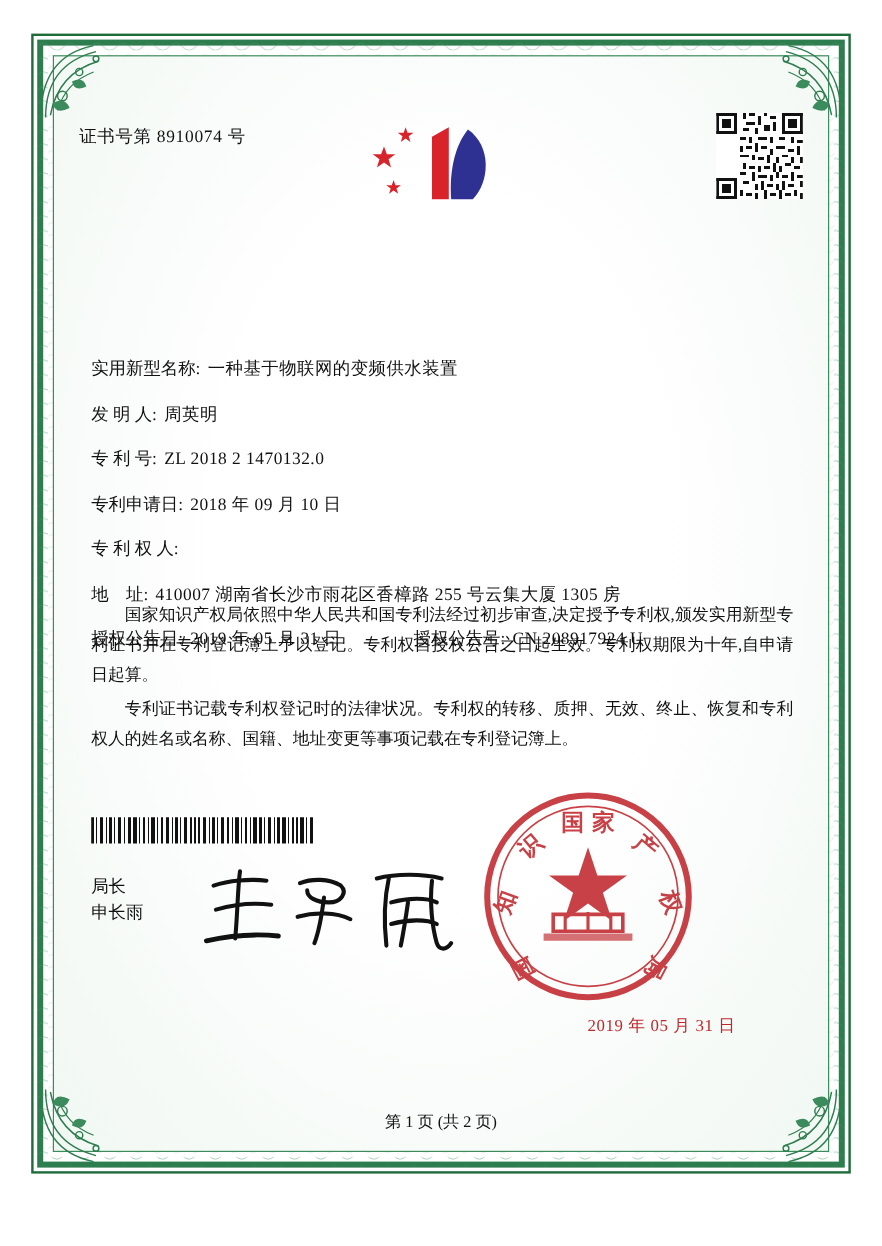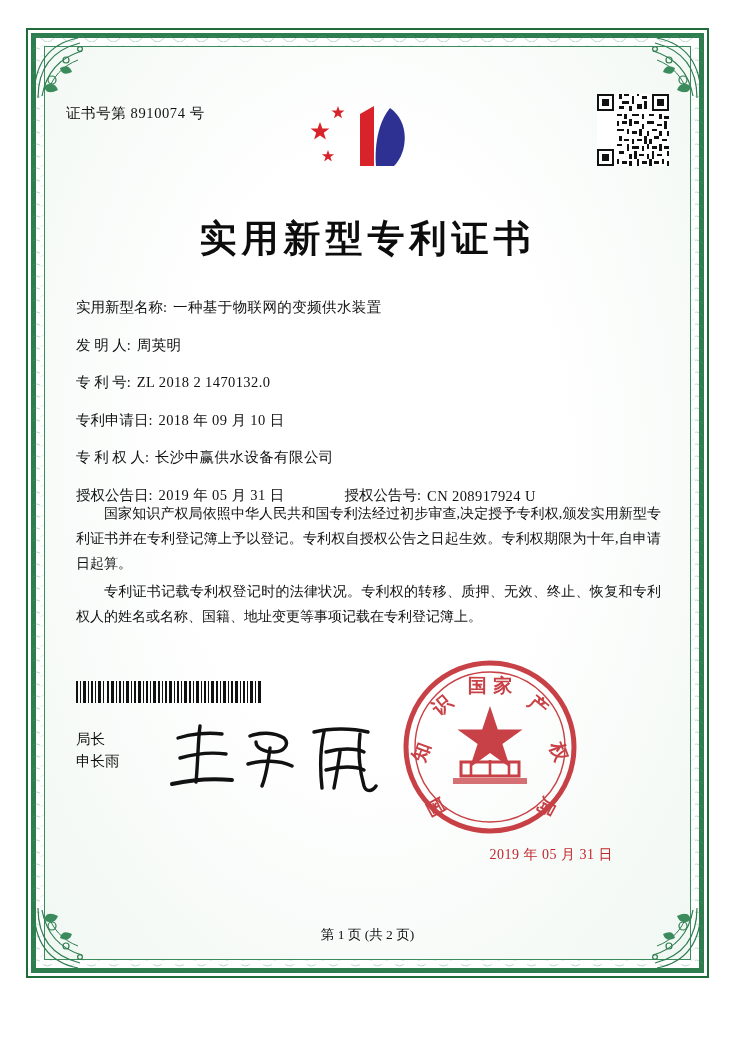--- a/index.html
+++ b/index.html
@@ -397,42 +397,44 @@
         <rect x="13" y="27" width="1" height="2"></rect>
           <rect x="16" y="26" width="1" height="3"></rect>
         <rect x="18" y="27" width="2" height="1"></rect>
           <rect x="21" y="26" width="1" height="3"></rect>
         <rect x="23" y="27" width="2" height="1"></rect>
           <rect x="26" y="26" width="1" height="2"></rect>
         <rect x="28" y="27" width="1" height="2"></rect>
       </g>
     </svg>
 
-    <div class="doc-title">实用新型专利证书</div>
 
     <div class="fields">
       <div class="field-row">
         <span class="field-label">实用新型名称:</span>
         <span class="field-value">一种基于物联网的变频供水装置</span>
       </div>
       <div class="field-row">
         <span class="field-label">发 明 人:</span>
         <span class="field-value">周英明</span>
       </div>
       <div class="field-row">
         <span class="field-label">专 利 号:</span>
         <span class="field-value">ZL 2018 2 1470132.0</span>
       </div>
       <div class="field-row">
         <span class="field-label">专利申请日:</span>
         <span class="field-value">2018 年 09 月 10 日</span>
       </div>
       <div class="field-row">
         <span class="field-label">专 利 权 人:</span>
-        <span class="field-value">长沙中赢供水设备有限公司</span>
+      </div>
+      <div class="field-row">
+        <span class="field-label">地    址:</span>
+        <span class="field-value">410007 湖南省长沙市雨花区香樟路 255 号云集大厦 1305 房</span>
       </div>
       <div class="field-row split">
         <span class="field-label">授权公告日:</span>
         <span class="field-value">2019 年 05 月 31 日</span>
         <span class="field-second">
           <span class="field-label">授权公告号:</span>
           <span class="field-value">CN 208917924 U</span>
         </span>
       </div>
     </div>

